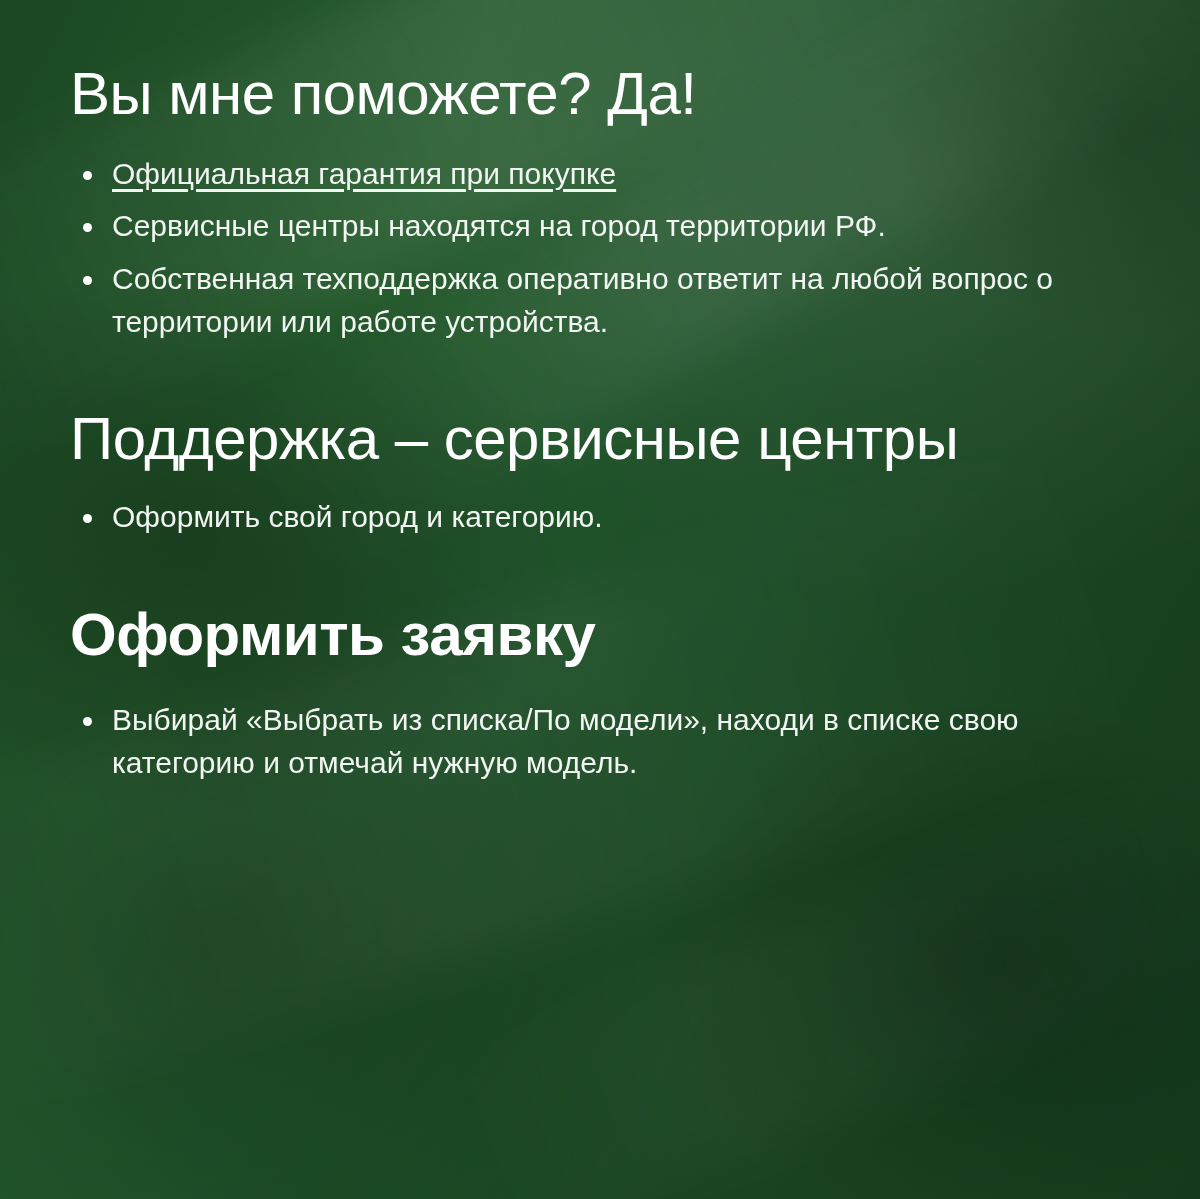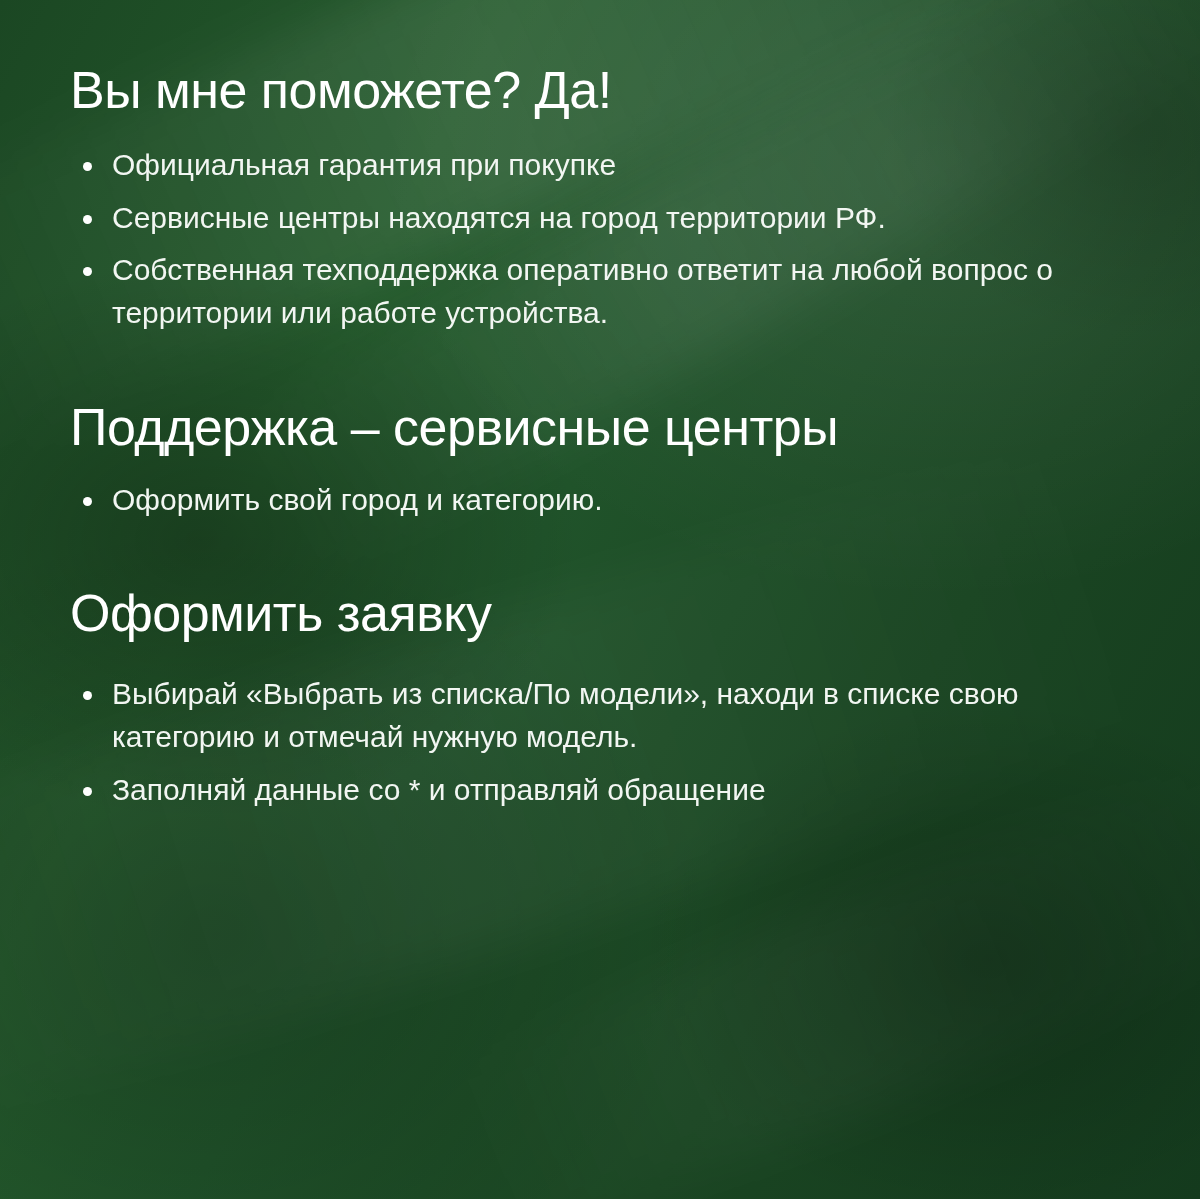--- a/index.html
+++ b/index.html
@@ -50,21 +50,21 @@
     z-index: 2;
     padding: 62px 70px 0 70px;
     box-sizing: border-box;
     height: 100%;
   }
 
   .section { margin-bottom: 0; }
   .section + .section { margin-top: 64px; }
 
   h1.section-title {
-    font-size: 52px;
+    font-size: 60px;
     font-weight: 400;
     letter-spacing: -0.5px;
     line-height: 1.08;
     margin: 0 0 26px 0;
     color: #ffffff;
   }
 
   ul.bullets {
     list-style: none;
     margin: 0;
@@ -83,27 +83,27 @@
   ul.bullets li::before {
     content: "";
     position: absolute;
     left: 13px;
     top: 18px;
     width: 9px;
     height: 9px;
     border-radius: 50%;
     background: #ffffff;
   }
-  .underline { text-underline-offset: 5px; }
+  .underline { text-decoration: underline; text-underline-offset: 5px; }
 
   .sec-help      { margin-top: 0; }
   .sec-support   { margin-top: 78px; }
   .sec-request   { margin-top: 96px; }
   .sec-support h1.section-title { margin-bottom: 24px; }
-  .sec-request  h1.section-title { margin-bottom: 32px; }
+  .sec-request  h1.section-title { margin-bottom: 32px; font-weight: bold; }
 </style>
 </head>
 <body>
 
 <div class="bg">
   <div class="streak s1"></div>
   <div class="streak s2"></div>
   <div class="streak s3"></div>
   <div class="streak s4"></div>
   <div class="shadowblob b1"></div>
@@ -136,19 +136,16 @@
       </li>
     </ul>
   </section>
 
   <section class="section sec-request">
     <h1 class="section-title">Оформить заявку</h1>
     <ul class="bullets">
       <li>
         <span>Выбирай «Выбрать из списка/По модели», находи в списке свою категорию и отмечай нужную модель.</span>
       </li>
-      <li>
-        <span>Заполняй данные со * и отправляй обращение</span>
-      </li>
     </ul>
   </section>
 
 </div>
 
 </body></html>

